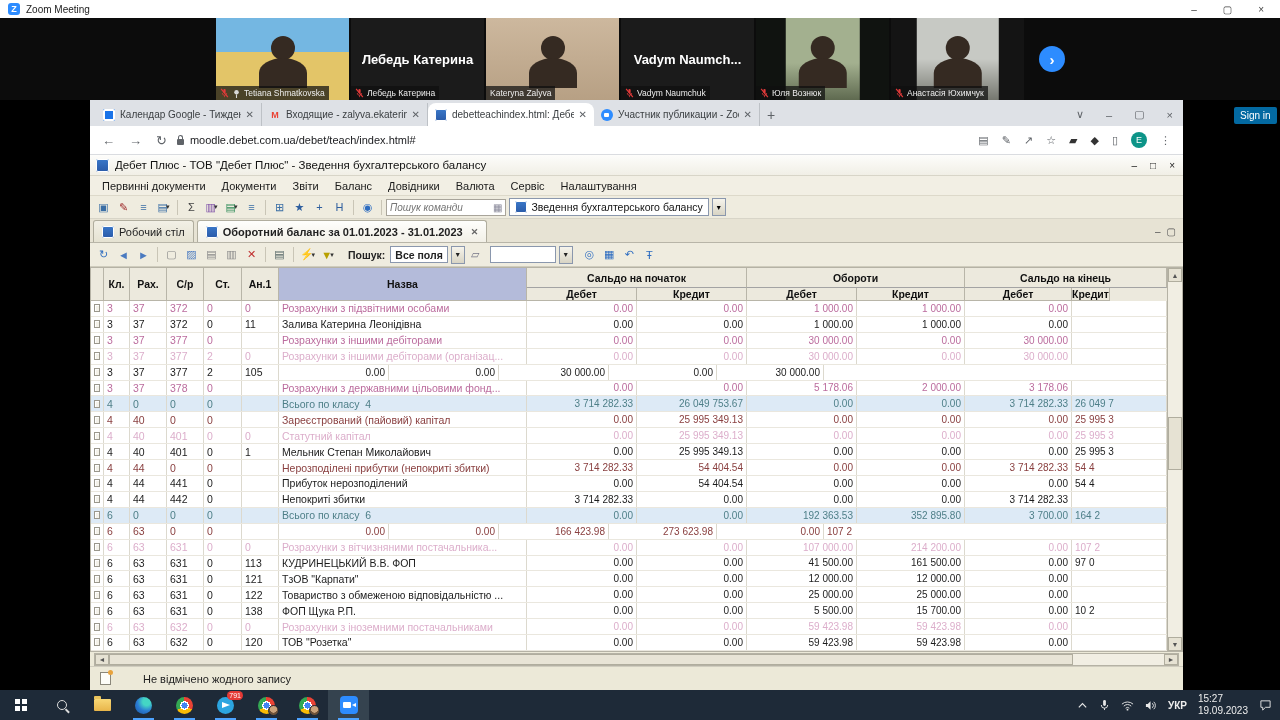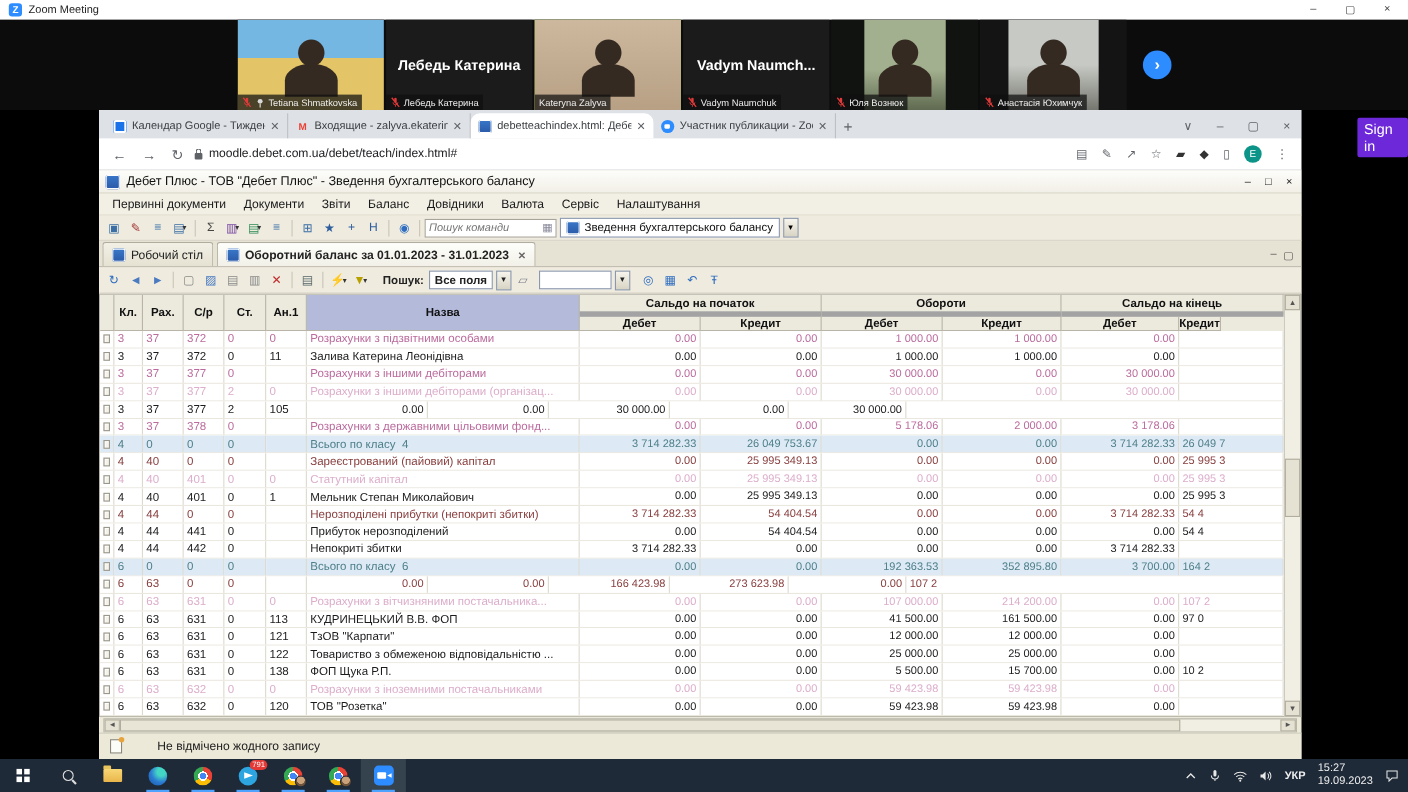--- a/index.html
+++ b/index.html
@@ -25,21 +25,21 @@
   .photo{position:absolute;top:0;bottom:0;left:50%;transform:translateX(-50%)}
   .ph-outdoor{width:56%;background:linear-gradient(#a3b08f 0 55%,#5f6a50)}
   .ph-gray{width:62%;background:linear-gradient(#c7c9c4 0 50%,#75776f)}
   .sil{position:absolute;left:50%;top:22%;transform:translateX(-50%);width:24px;height:24px;border-radius:50%;background:#352a22}
   .sil::after{content:"";position:absolute;top:22px;left:-12px;width:48px;height:30px;border-radius:50% 50% 0 0;background:#352a22}
   .tile-label{position:absolute;left:0;bottom:0;max-width:100%;background:rgba(15,15,15,.72);color:#ececec;font-size:8.5px;line-height:12px;padding:1px 4px;display:flex;align-items:center;gap:3px;white-space:nowrap;overflow:hidden}
   .next-btn{align-self:center;margin-left:14px;width:26px;height:26px;border-radius:50%;background:#2d8cff;color:#fff;font-size:15px;font-weight:bold;display:flex;align-items:center;justify-content:center;cursor:pointer}
 
   
   .share-area{position:relative;height:590px;background:#000}
-  .signin{position:absolute;left:1234px;top:7px;background:#6d28d9;color:#fff;font-size:13px;padding:3px 6px;border-radius:2px}
+  .signin{position:absolute;left:1234px;top:7px;background:#0369a1;color:#fff;font-size:10px;padding:3px 6px;border-radius:2px}
 
   
   .browser{position:absolute;left:90px;top:0;width:1093px;height:590px;background:#fff;display:flex;flex-direction:column}
   .tabstrip{height:26px;background:#dee1e6;display:flex;align-items:flex-end;padding:3px 6px 0}
   #btabs{display:flex;height:23px}
   .btab{width:166px;display:flex;align-items:center;gap:5px;padding:0 7px;font-size:10px;color:#3c4043;border-right:1px solid #bdc1c6;cursor:pointer;overflow:hidden}
   .btab.active{background:#fff;border-radius:8px 8px 0 0;border-right:none}
   .btitle{flex:1;white-space:nowrap;overflow:hidden}
   .bclose{color:#5f6368;font-size:10px}
   .fav{width:12px;height:12px;flex:none;display:flex;align-items:center;justify-content:center;font-size:9px;font-weight:bold}
@@ -83,21 +83,21 @@
   .scope-box{height:17px;background:#fff;border:1px solid #8a97ad;display:flex;align-items:center;padding:0 4px;margin-left:4px;font-weight:bold}
   .combo{width:66px;height:17px;background:#fff;border:1px solid #8a97ad;margin-left:4px}
 
   
   .table-wrap{flex:1;display:flex;overflow:hidden;margin:0 0}
   .grid{flex:1;display:flex;flex-direction:column;background:#fff;border:1px solid #b5b2a5;overflow:hidden}
   .ghead{height:33px;flex:none;display:flex;background:#ece9dd;font-size:10.5px;font-weight:bold;color:#111}
   .hcell{border-right:1px solid #b8b5a8;border-bottom:1px solid #b8b5a8;display:flex;align-items:center;justify-content:center;text-align:center;height:100%}
   .hname{background:#b4bbda}
   .group{display:flex;flex-direction:column}
-  .gtop{height:20px;border-right:1px solid #b8b5a8;border-bottom:5px solid #a3a3a3;display:flex;align-items:center;justify-content:center}
+  .gtop{height:20px;border-right:1px solid #b8b5a8;border-bottom:1px solid #a3a3a3;display:flex;align-items:center;justify-content:center}
   .gbot{flex:1;display:flex}
   .gbot .hcell{flex:none}
   .gbody{flex:1;display:flex;flex-direction:column}
   .grow{flex:1;display:flex;font-size:10.5px;border-bottom:1px solid #eae7de;background:#fff}
   .gcell{height:100%;display:flex;align-items:center;border-right:1px solid #dcd9ce;padding:0 3px;white-space:pre;overflow:hidden}
   .num{justify-content:flex-end;font-size:10px}
   .numclip{justify-content:flex-start;font-size:10px}
   .c0{width:13px;flex:none}.c1{width:26px;flex:none}.c2{width:37px;flex:none}.c3{width:37px;flex:none}.c4{width:38px;flex:none}.c5{width:37px;flex:none}.c6{width:248px;flex:none}
   .n1,.n2,.n3{width:110px;flex:none}.n4{width:108px;flex:none}.n5{width:107px;flex:none}.n6{flex:1;min-width:0}
   .w1{width:220px;flex:none}.w2{width:218px;flex:none}.w3{flex:1;display:flex;flex-direction:column;min-width:0}

